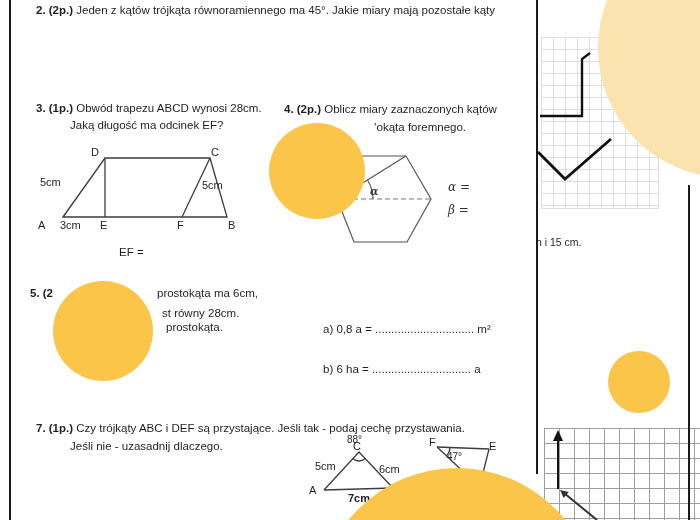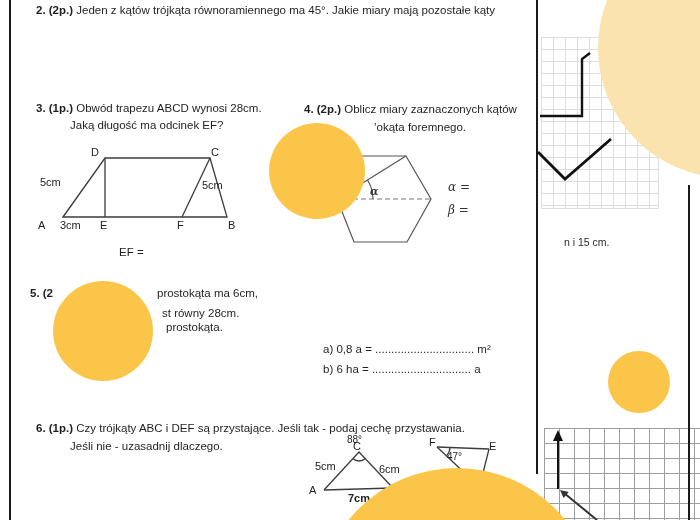--- a/index.html
+++ b/index.html
@@ -2,21 +2,21 @@
 <html><head>
 <meta charset="utf-8">
 <style>
   html,body{margin:0;padding:0;background:#fff;}
   #stage{position:relative;width:700px;height:520px;overflow:hidden;background:#fff;
          font-family:"Liberation Sans",sans-serif;color:#1f1f1f;}
   .abs{position:absolute;white-space:nowrap;}
   .txt{font-size:11.5px;line-height:1.3;}
   .b{font-weight:bold;}
   .lbl{font-size:11px;}
-  .small{font-size:10.5px;color:#2a2a2a;padding-left:28px;}
+  .small{font-size:10.5px;color:#2a2a2a;}
   .greek{font-family:"DejaVu Serif",serif;font-style:italic;font-size:12px;color:#333;}
   .edge{position:absolute;background:#1a1a1a;}
   .grid-top{position:absolute;left:541px;top:37px;width:117px;height:171px;
     background-image:repeating-linear-gradient(to right,#dedede 0 1px,transparent 1px 12px),
                      repeating-linear-gradient(to bottom,#dedede 0 1px,transparent 1px 12px);
     border-right:1px solid #dedede;border-bottom:1px solid #dedede;}
   .grid-bottom{position:absolute;left:544px;top:428px;width:156px;height:92px;background:#fff;
     background-image:repeating-linear-gradient(to right,#9e9e9e 0 1px,transparent 1px 15px),
                      repeating-linear-gradient(to bottom,#9e9e9e 0 1px,transparent 1px 15px);}
   .circle{position:absolute;border-radius:50%;}
@@ -39,36 +39,36 @@
     <span class="b">2. (2p.)</span>
     <span>Jeden z kątów trójkąta równoramiennego ma 45°. Jakie miary mają pozostałe kąty</span>
   </div>
 
   <div class="abs txt" style="left:36px;top:101px;">
     <span class="b">3. (1p.)</span>
     <span>Obwód trapezu ABCD wynosi 28cm.</span>
   </div>
   <div class="abs txt" style="left:70px;top:118px;">Jaką długość ma odcinek EF?</div>
 
-  <div class="abs txt" style="left:304px;top:102px;">
+  <div class="abs txt" style="left:284px;top:102px;">
     <span class="b">4. (2p.)</span>
     <span>Oblicz miary zaznaczonych kątów</span>
   </div>
   <div class="abs txt" style="left:374px;top:120px;">ʼokąta foremnego.</div>
 
   <div class="abs txt b" style="left:30px;top:286px;">5. (2</div>
   <div class="abs txt" style="left:157px;top:286px;">prostokąta ma 6cm,</div>
   <div class="abs txt" style="left:162px;top:306px;">st równy 28cm.</div>
   <div class="abs txt" style="left:166px;top:320px;">prostokąta.</div>
 
-  <div class="abs txt" style="left:323px;top:322px;margin-top:20px;">a) 0,8 a = ............................... m²</div>
+  <div class="abs txt" style="left:323px;top:322px;">a) 0,8 a = ............................... m²</div>
   <div class="abs txt" style="left:323px;top:362px;">b) 6 ha = ............................... a</div>
 
   <div class="abs txt" style="left:36px;top:421px;">
-    <span class="b">6. (1p.)</span>
+    <span class="b">7. (1p.)</span>
     <span>Czy trójkąty ABC i DEF są przystające. Jeśli tak - podaj cechę przystawania.</span>
   </div>
   <div class="abs txt" style="left:70px;top:439px;">Jeśli nie - uzasadnij dlaczego.</div>
 
   <svg width="700" height="520" viewBox="0 0 700 520">
 
     <g stroke="#3c3c3c" stroke-width="1.3" fill="none">
       <path d="M63,217 L105,158 L210,158 L227,217 Z"></path>
       <path d="M105,158 L105,217 M210,158 L182,217"></path>
     </g>

